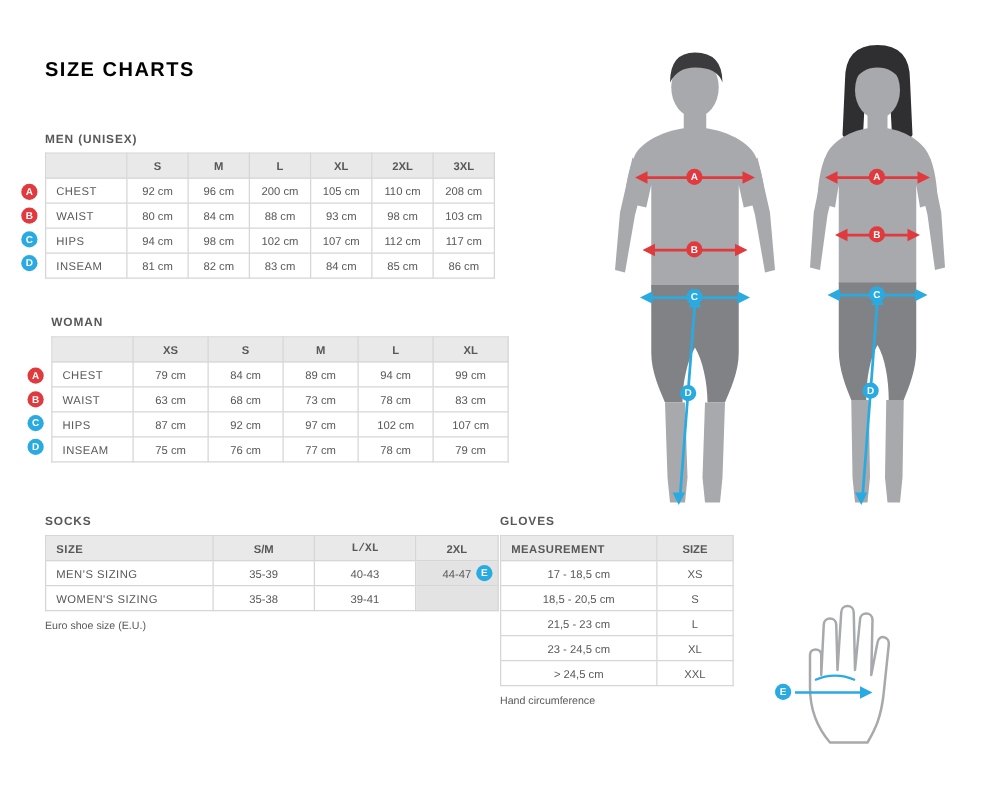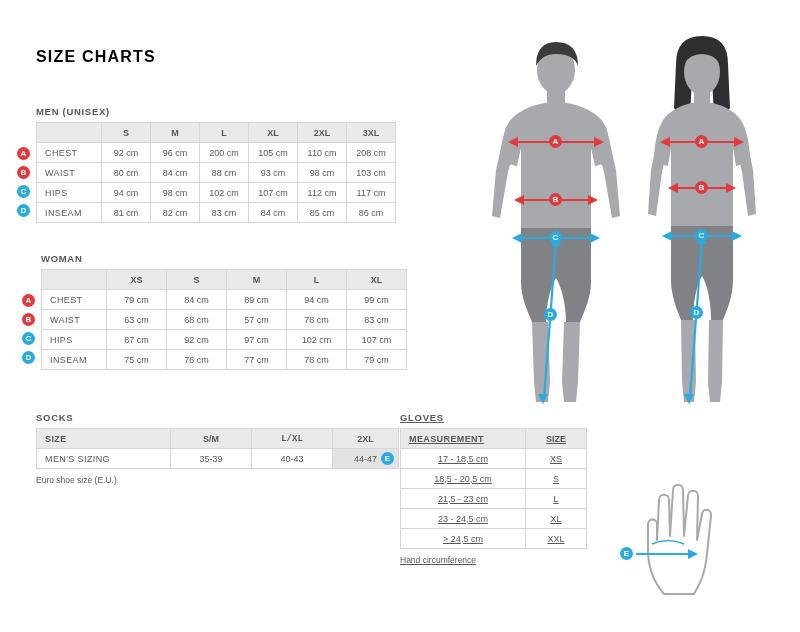--- a/index.html
+++ b/index.html
@@ -216,21 +216,21 @@
           <td>79 cm</td>
           <td>84 cm</td>
           <td>89 cm</td>
           <td>94 cm</td>
           <td>99 cm</td>
         </tr>
         <tr>
           <td class="rowlabel">WAIST</td>
           <td>63 cm</td>
           <td>68 cm</td>
-          <td>57 cm</td>
+          <td>73 cm</td>
           <td>78 cm</td>
           <td>83 cm</td>
         </tr>
         <tr>
           <td class="rowlabel">HIPS</td>
           <td>87 cm</td>
           <td>92 cm</td>
           <td>97 cm</td>
           <td>102 cm</td>
           <td>107 cm</td>
@@ -257,27 +257,33 @@
         <th style="width:80px;">S/M</th>
         <th style="width:80px;font-family:Liberation Mono, monospace;">L/XL</th>
         <th style="width:65px;">2XL</th>
       </tr>
       <tr>
         <td class="rowlabel">MEN'S SIZING</td>
         <td>35-39</td>
         <td>40-43</td>
         <td class="grey-cell">44-47</td>
       </tr>
+      <tr>
+        <td class="rowlabel">WOMEN'S SIZING</td>
+        <td>35-38</td>
+        <td>39-41</td>
+        <td class="grey-cell"></td>
+      </tr>
     </tbody>
       </table>
     <div class="footnote">Euro shoe size (E.U.)</div>
   </div>
 
 
-  <div class="block" style="left:400px; top:412px;text-decoration:underline;">
+  <div class="block" style="left:400px; top:412px;">
     <div class="section-label">GLOVES</div>
     <div style="position:relative;">
       <div class="badge-col" style="top:24px;">
         <div class="badge badge-blue">E</div>
       </div>
       <table class="sz">
         <tbody>
             <tr class="hdr-row">
           <th class="rowlabel" style="width:116px;">MEASUREMENT</th>
           <th style="width:60px;">SIZE</th>

